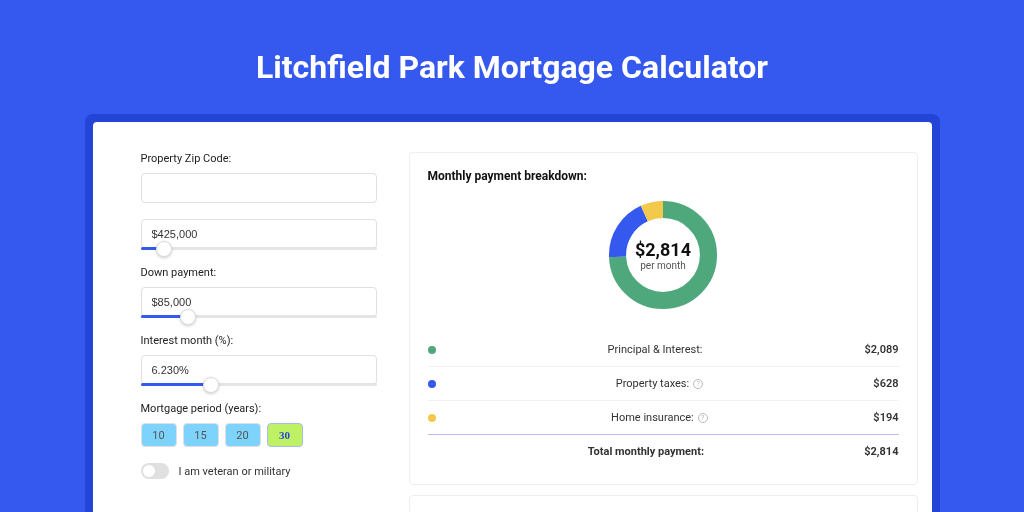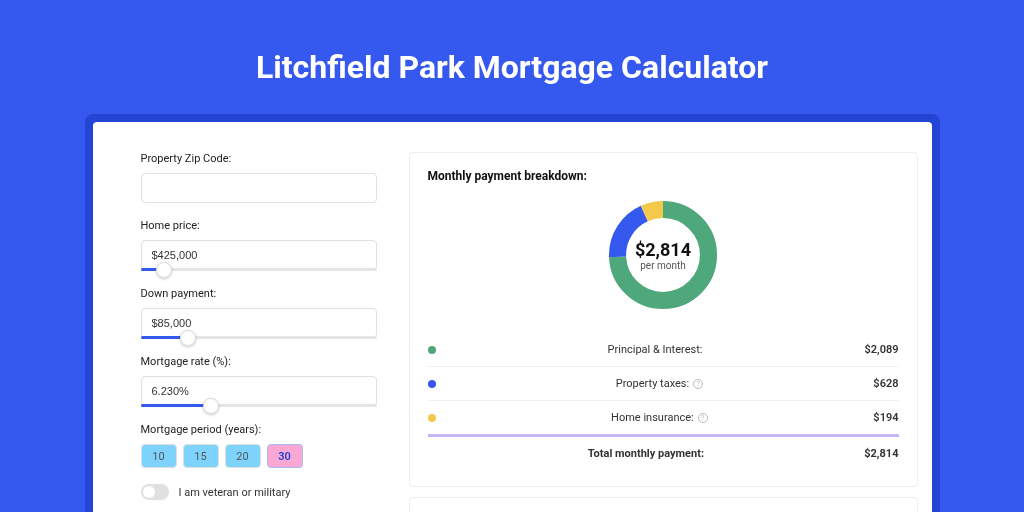--- a/index.html
+++ b/index.html
@@ -91,24 +91,25 @@
   border-radius: 4px;
   background: #7dd3fc;
   font-size: 11px;
   color: #555;
   display: flex;
   align-items: center;
   justify-content: center;
   cursor: pointer;
 }
 .period-btn.active {
-  background: #f9a8d4;
+  background: #bef264;
   border-color: #a7bbf0;
   color: #2444d6;
   font-weight: 600;
+  font-family: Liberation Serif, serif;
 }
 .toggle-row { display: flex; align-items: center; gap: 10px; margin-top: 10px; }
 .toggle {
   width: 28px;
   height: 16px;
   background: #e0e0e0;
   border-radius: 8px;
   position: relative;
   cursor: pointer;
 }
@@ -156,21 +157,21 @@
 .legend { margin-top: 6px; }
 .legend-row {
   display: flex;
   align-items: center;
   font-size: 11px;
   color: #333;
   padding: 10px 0;
   border-top: 1px solid #f0f0f0;
 }
 .legend-row:first-child { border-top: none; }
-.legend-row.total { font-weight: 700; border-top: 3px solid #c4b5fd; }
+.legend-row.total { font-weight: 700; border-top: 1px solid #c4b5fd; }
 .dot { width: 8px; height: 8px; border-radius: 50%; margin-right: 10px; flex-shrink: 0; }
 .legend-label { flex: 1; display: flex; align-items: center; gap: 4px; justify-content: center; }
 .legend-val { font-weight: 600; }
 .legend-row.total .legend-val { font-weight: 700; }
 .info-icon {
   width: 10px; height: 10px; border: 1px solid #bbb; border-radius: 50%;
   font-size: 7px; line-height: 8px; text-align: center; color: #bbb;
 }
 </style>
 </head>
@@ -182,41 +183,40 @@
   <div class="card">
 
     <div class="left">
 
       <div class="field">
         <div class="form-label">Property Zip Code:</div>
         <input class="text-input" type="text" value="" style="">
       </div>
 
       <div class="field">
-        <div class="form-label">Home price:</div>
         <input class="text-input" type="text" value="$425,000" style="">
         <div class="slider-track">
           <div class="fill" id="hp-fill" style="width: 10%;"></div>
           <div class="thumb" id="hp-thumb" style="left: 10%;"></div>
         </div>
       </div>
 
       <div class="field">
         <div class="form-label">Down payment:</div>
         <div class="dp-row">
           <input class="text-input" type="text" value="$85,000" style="">
         </div>
         <div class="slider-track">
           <div class="fill" id="dp-fill" style="width: 20%;"></div>
           <div class="thumb" id="dp-thumb" style="left: 20%;"></div>
         </div>
       </div>
 
       <div class="field">
-        <div class="form-label">Mortgage rate (%):</div>
+        <div class="form-label">Interest month (%):</div>
         <input class="text-input" type="text" value="6.230%" style="">
         <div class="slider-track">
           <div class="fill" id="ir-fill" style="width: 30%;"></div>
           <div class="thumb" id="ir-thumb" style="left: 30%;"></div>
         </div>
       </div>
 
       <div class="field">
         <div class="form-label">Mortgage period (years):</div>
         <div class="period-row" id="period-row">

